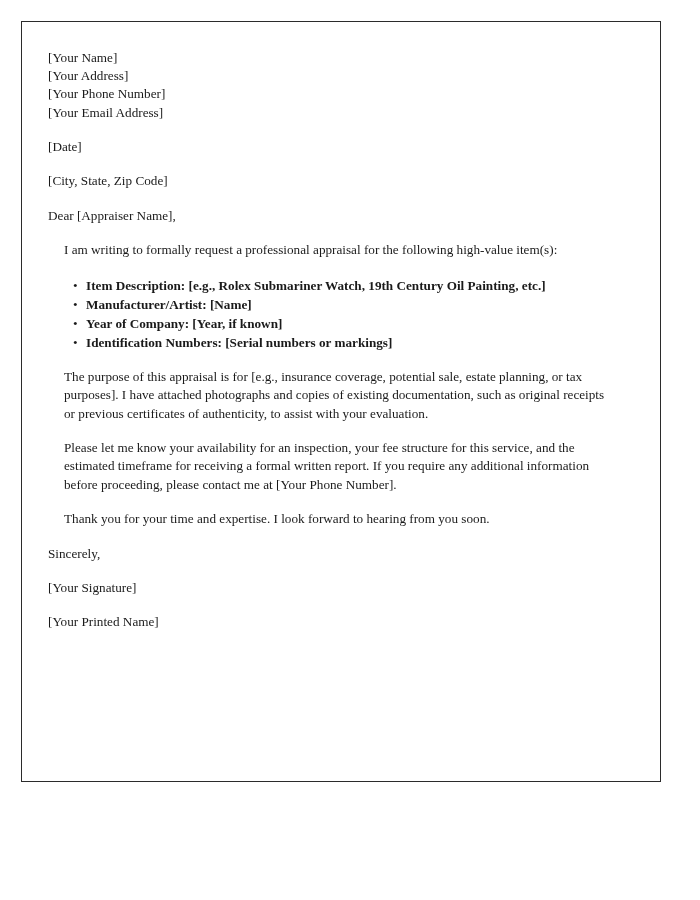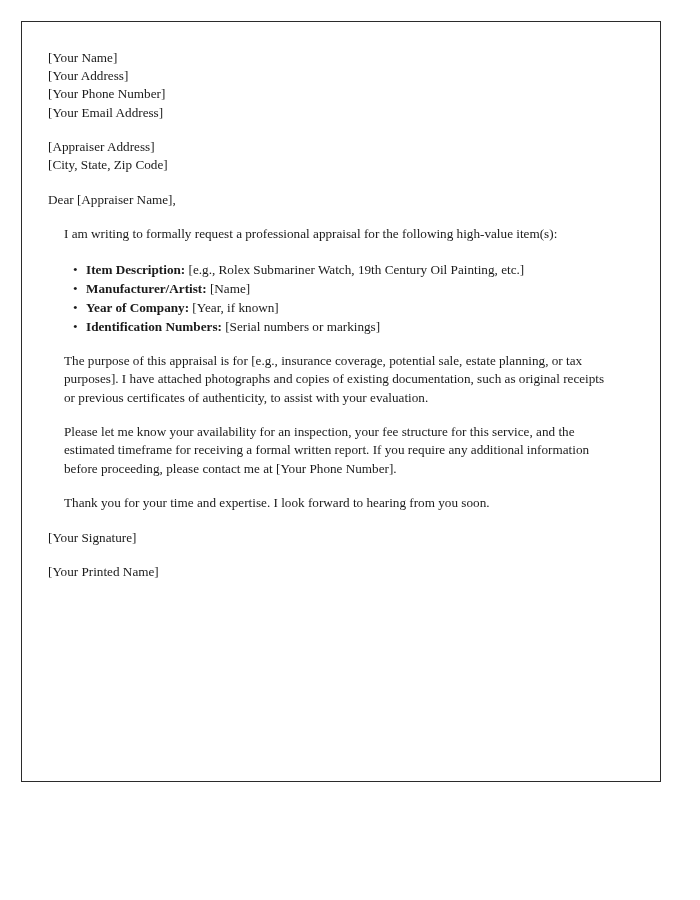--- a/index.html
+++ b/index.html
@@ -81,21 +81,21 @@
     left: -13px;
     top: 0;
     font-size: 13.2px;
     line-height: 19px;
     color: #1a1a1a;
   }
   ul.item-list li .lbl {
     font-weight: bold;
   }
   ul.item-list li .val {
-    font-weight: normal;
+    font-weight: bold;
     text-align: right;
   }
 
   p.para {
     margin: 16px;
     font-size: 13.2px;
     line-height: 18.4px;
     color: #1a1a1a;
     text-align: left;
   }
@@ -108,23 +108,25 @@
   <div id="letter-frame">
     <div id="letter-body">
 
       <div class="block gap-sender">
         <span class="line">[Your Name]</span>
         <span class="line">[Your Address]</span>
         <span class="line">[Your Phone Number]</span>
         <span class="line">[Your Email Address]</span>
       </div>
 
+      <div class="block gap-date">
+        <span class="line">[Date]</span>
+      </div>
 
       <div class="block gap-recip">
-        <span class="line">[Appraiser Address]</span>
         <span class="line">[City, State, Zip Code]</span>
       </div>
 
       <div class="block gap-salut">
         <span class="line">Dear [Appraiser Name],</span>
       </div>
 
       <div class="gap-intro">
         <p class="para">I am writing to formally request a professional appraisal for the following high-value item(s):</p>
       </div>
@@ -149,20 +151,23 @@
       </div>
 
       <div class="gap-para">
         <p class="para">Please let me know your availability for an inspection, your fee structure for this service, and the estimated timeframe for receiving a formal written report. If you require any additional information before proceeding, please contact me at [Your Phone Number].</p>
       </div>
 
       <div class="gap-close">
         <p class="para">Thank you for your time and expertise. I look forward to hearing from you soon.</p>
       </div>
 
+      <div class="block gap-sign">
+        <span class="line">Sincerely,</span>
+      </div>
 
       <div class="block gap-sign">
         <span class="line">[Your Signature]</span>
       </div>
 
       <div class="block">
         <span class="line">[Your Printed Name]</span>
       </div>
 
     </div>

